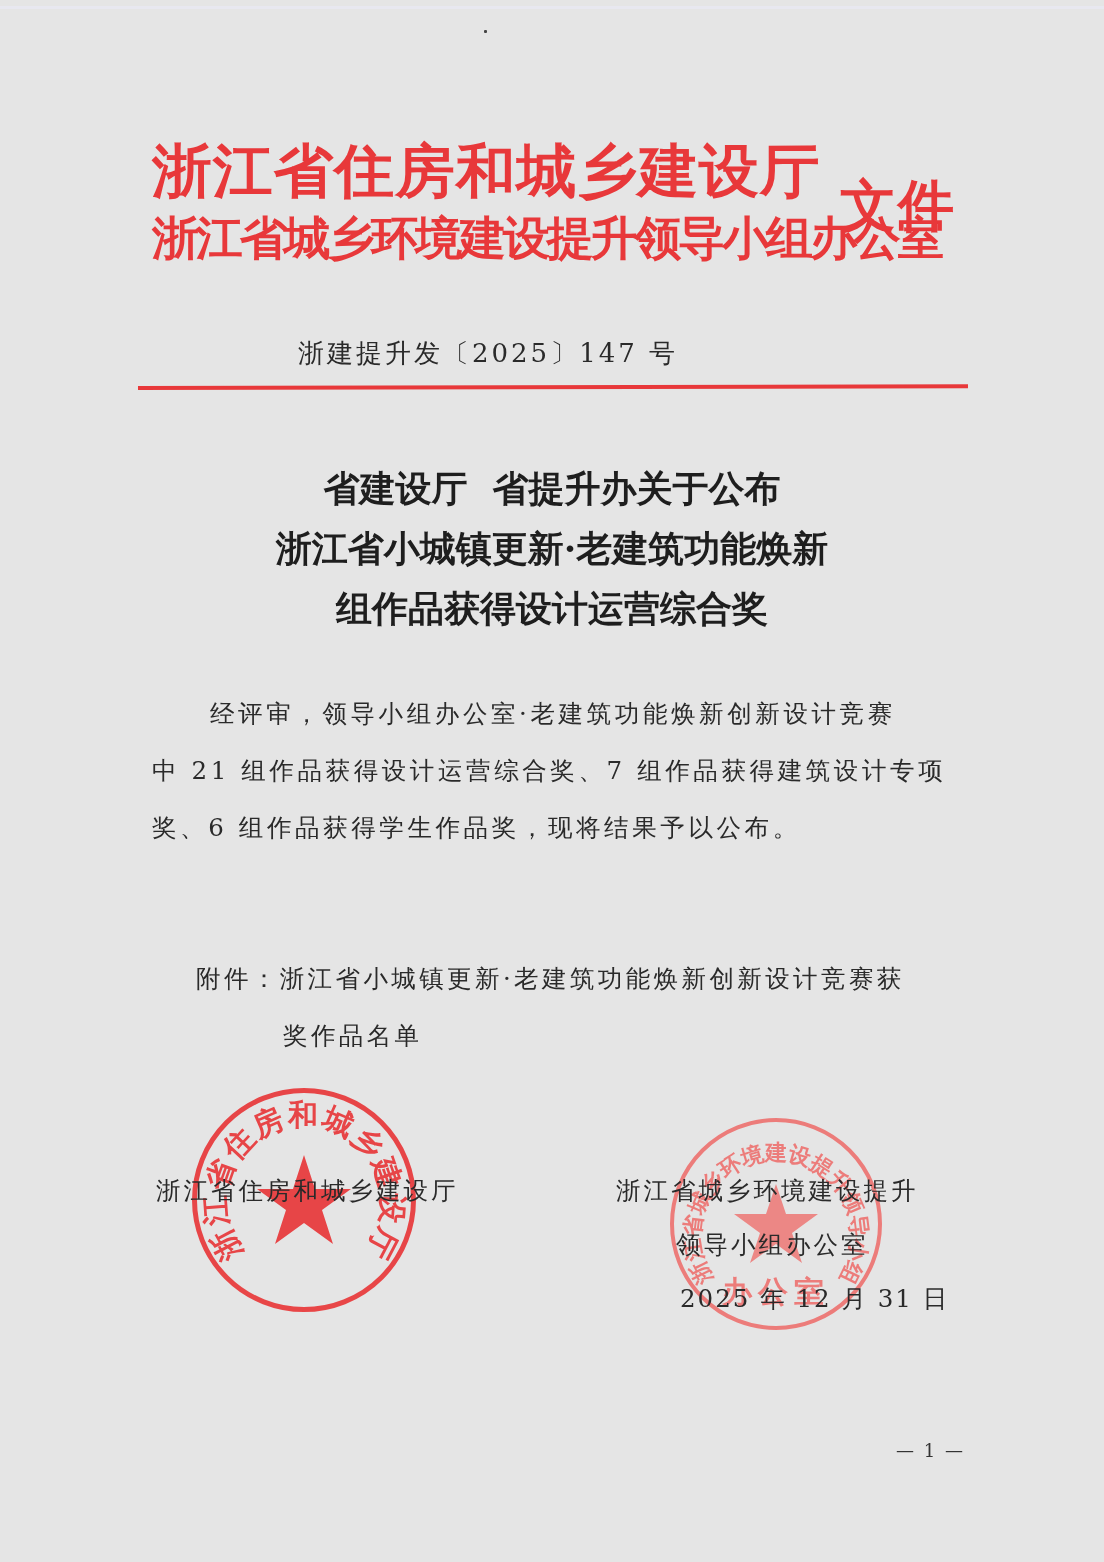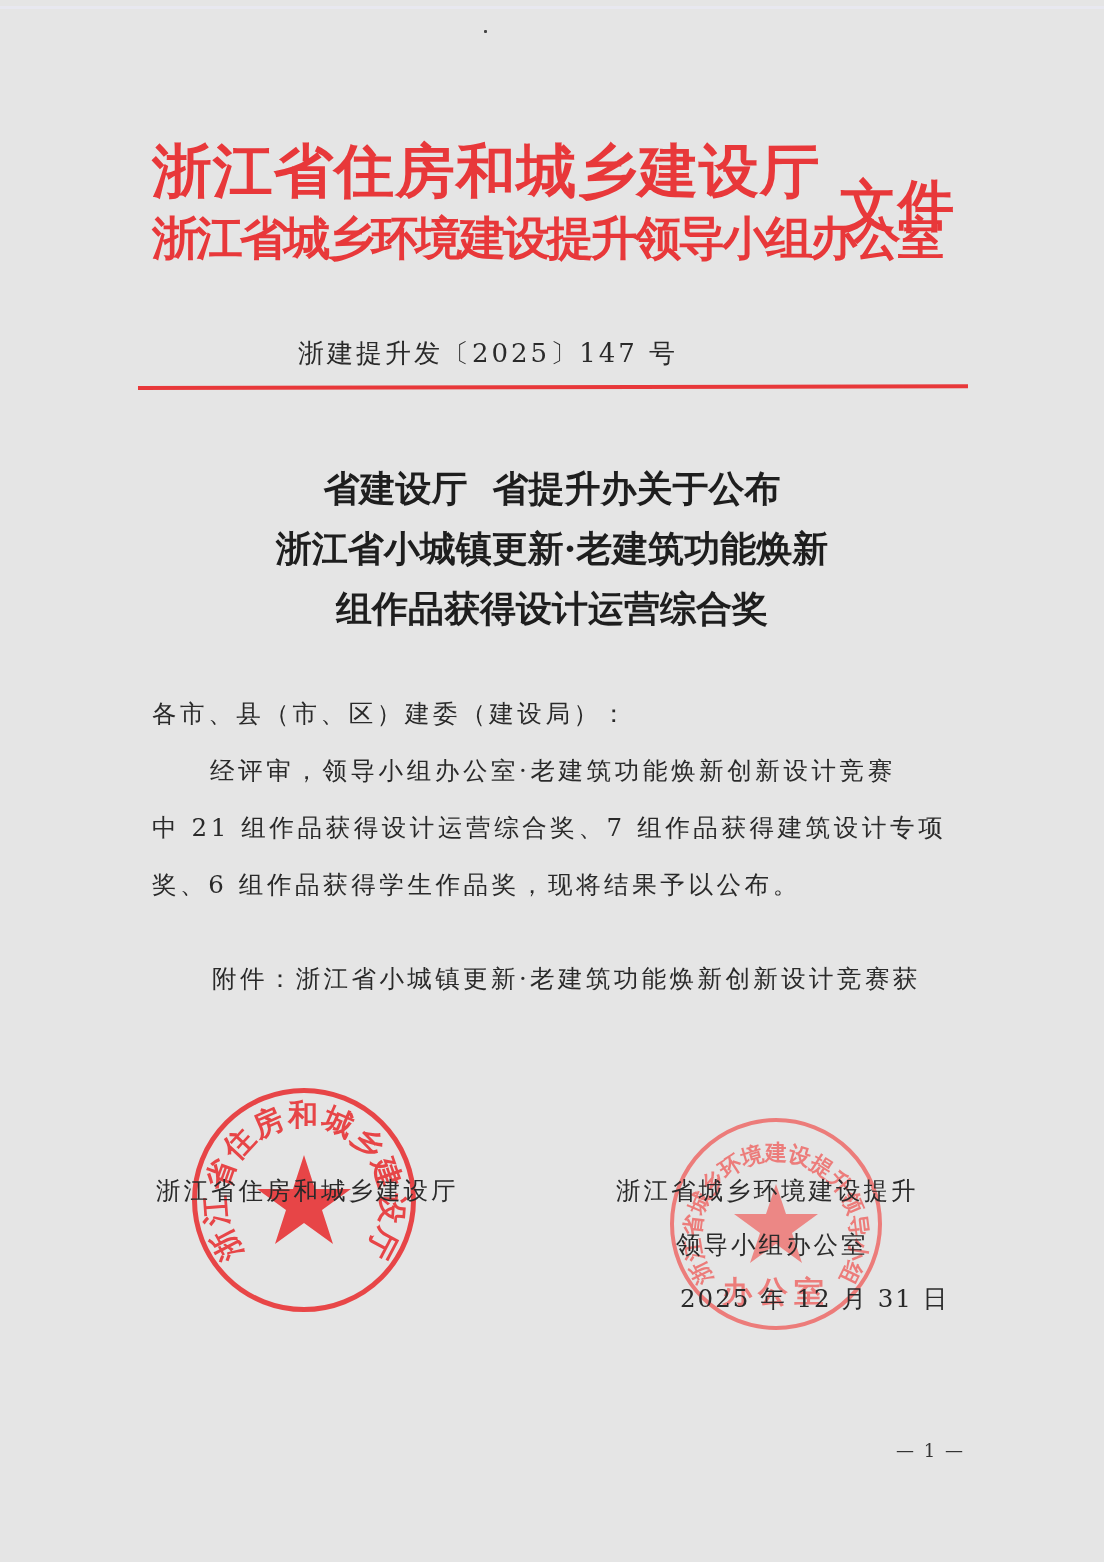--- a/index.html
+++ b/index.html
@@ -107,21 +107,21 @@
       top: 685px;
       font-size: 24.5px;
       line-height: 57px;
       letter-spacing: 3.6px;
       color: #2a2a2a;
     }
     .body-text p { margin: 0; white-space: nowrap; }
     .indent { padding-left: 58px; }
     .attachment {
       position: absolute;
-      left: 212px;
+      left: 196px;
       top: 950px;
       font-size: 24.5px;
       line-height: 57px;
       letter-spacing: 3.4px;
       color: #2a2a2a;
     }
     .attachment .line { white-space: nowrap; }
     .attachment .cont { padding-left: 87px; }
     
     .seal {
@@ -180,30 +180,30 @@
   <div class="doc-number">浙建提升发〔2025〕147 号</div>
   <div class="red-rule"></div>
 
   <div class="title">
     <div style="white-space:pre;">省建设厅  省提升办关于公布</div>
     <div>浙江省小城镇更新·老建筑功能焕新</div>
     <div>组作品获得设计运营综合奖</div>
   </div>
 
   <div class="body-text">
-    <p>各市、县（市、区）建委（建设局）：</p>
     <p class="indent">经评审，领导小组办公室·老建筑功能焕新创新设计竞赛</p>
     <p>中 21 组作品获得设计运营综合奖、7 组作品获得建筑设计专项</p>
     <p>奖、6 组作品获得学生作品奖，现将结果予以公布。</p>
   </div>
 
   <div class="attachment">
     <div class="line">
       <span>附件：</span><span>浙江省小城镇更新·老建筑功能焕新创新设计竞赛获</span>
     </div>
+    <div class="line cont">奖作品名单</div>
   </div>
 
   <div class="seal seal-1">
     <svg width="214" height="214" viewBox="0 0 214 214">
       <defs>
         <path id="arc1" d="M 40 150 A 78 78 0 1 1 174 150" fill="none"></path>
       </defs>
       <text font-size="30" fill="#e8383a" font-family="DejaVu Sans, sans-serif" font-weight="bold" letter-spacing="2">
         <textPath href="#arc1" startOffset="50%" text-anchor="middle">浙江省住房和城乡建设厅</textPath>
       </text>

